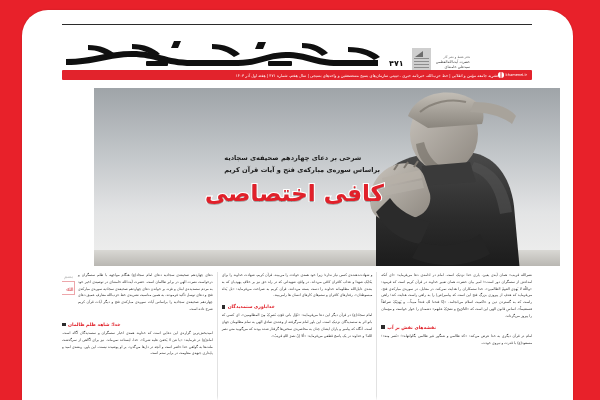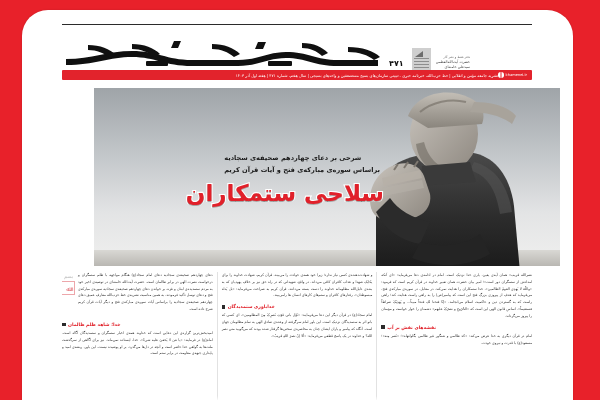--- a/index.html
+++ b/index.html
@@ -276,21 +276,21 @@
           <path d="M70 88 L74 82 M80 86 L84 80 M90 85 L94 79" stroke="#7d776f" stroke-width="2"></path>
         </svg>
       </div>
 
       <div class="hero-sub">
         <div>شرحی بر دعای چهاردهم صحیفه‌ی سجادیه</div>
         <div>براساس سوره‌ی مبارکه‌ی فتح و آیات قرآن کریم</div>
       </div>
 
       <div class="hero-title">
-        <div>سلاحی ستمکاران</div>
+        <div>کافی اختصاصی</div>
       </div>
     </div>
 
     <div class="columns">
 
       <div class="col">
         <div class="lede">
           <div class="dropcap">
             <span class="glyph">بسم</span>
             <span class="box">ﷲ</span>

